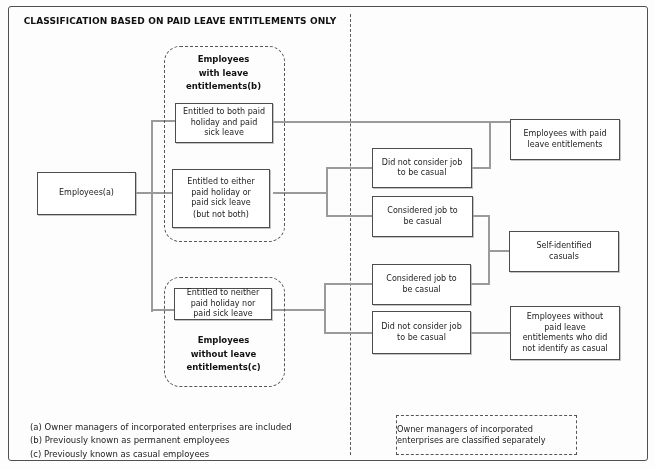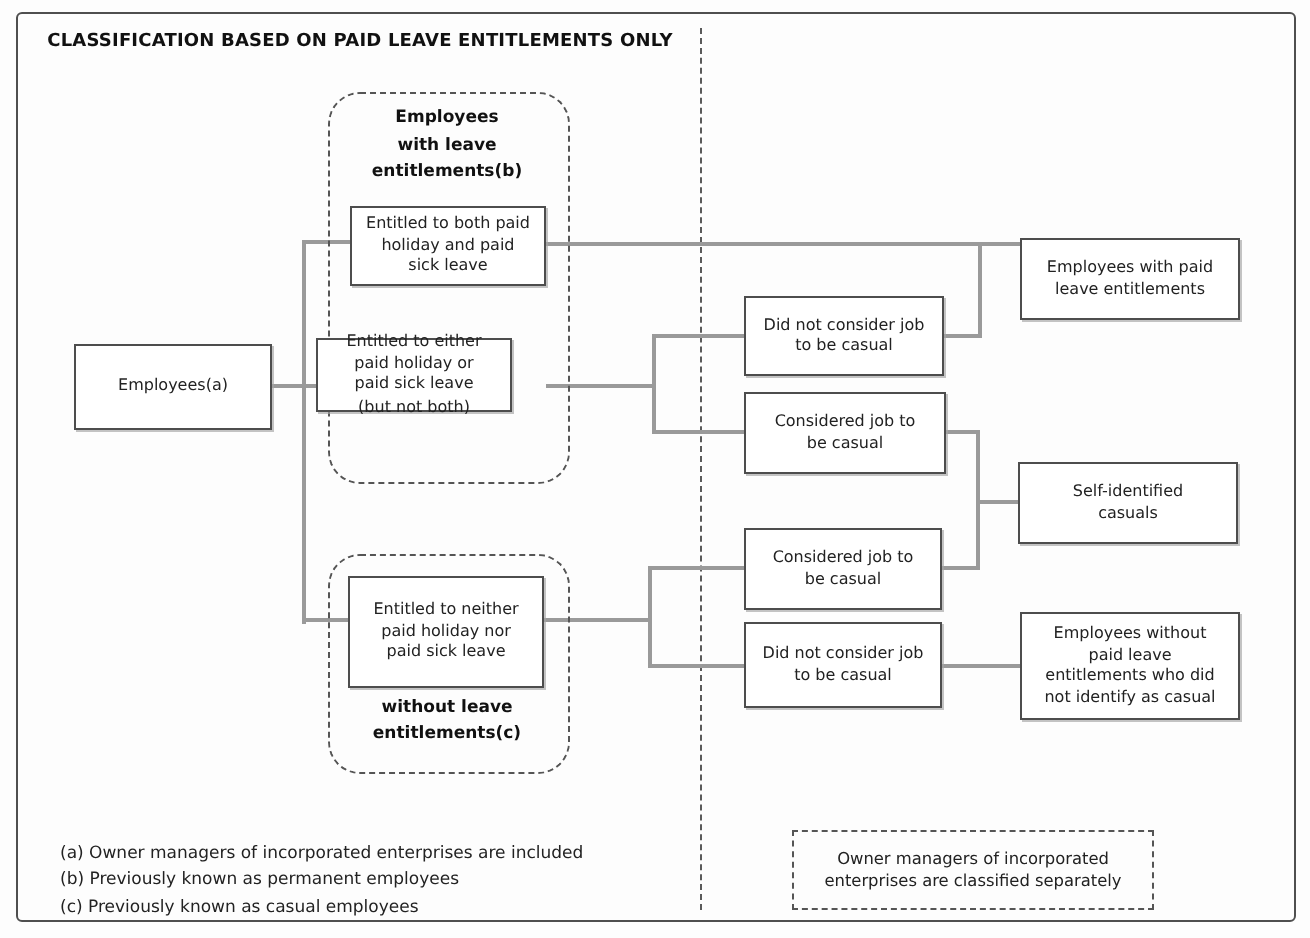--- a/index.html
+++ b/index.html
@@ -38,21 +38,21 @@
     box-shadow:1px 1px 0 rgba(165,165,165,.65);
     display:flex;flex-direction:column;align-items:center;justify-content:center;
     text-align:center;font-size:8px;line-height:10.5px;color:#222;
     box-sizing:border-box;padding:2px;z-index:3;
   }
   .box .ln{display:block;white-space:nowrap;}
   .box .ln.gap{margin-top:1px;}
   .notebox{
     position:absolute;left:396px;top:415px;width:181px;height:40px;
     border:1px dashed #555;display:flex;flex-direction:column;
-    align-items:center;justify-content:center;text-align:center;
+    align-items:flex-start;justify-content:center;text-align:center;
     font-size:8.2px;line-height:11.5px;color:#222;box-sizing:border-box;z-index:3;
   }
   .notebox span{display:block;white-space:nowrap;}
   .footnotes{
     position:absolute;left:30px;top:421px;font-size:8.5px;line-height:13.3px;
     color:#222;z-index:3;
   }
 </style>
 </head>
 <body>
@@ -102,28 +102,28 @@
   <div class="box" style="left:37px;top:172px;width:99px;height:43px">
     <span class="ln">Employees(a)</span>
   </div>
 
   <div class="box" style="left:175px;top:103px;width:98px;height:40px">
     <span class="ln">Entitled to both paid</span>
     <span class="ln">holiday and paid</span>
     <span class="ln">sick leave</span>
   </div>
 
-  <div class="box" style="left:158px;top:169px;width:98px;height:37px">
+  <div class="box" style="left:172px;top:169px;width:98px;height:59px">
     <span class="ln">Entitled to either</span>
     <span class="ln">paid holiday or</span>
     <span class="ln">paid sick leave</span>
     <span class="ln gap">(but not both)</span>
   </div>
 
-  <div class="box" style="left:174px;top:288px;width:98px;height:56px">
+  <div class="box" style="left:174px;top:288px;width:98px;height:32px">
     <span class="ln">Entitled to neither</span>
     <span class="ln">paid holiday nor</span>
     <span class="ln">paid sick leave</span>
   </div>
 
   <div class="box" style="left:372px;top:148px;width:100px;height:40px">
     <span class="ln">Did not consider job</span>
     <span class="ln">to be casual</span>
   </div>
 

